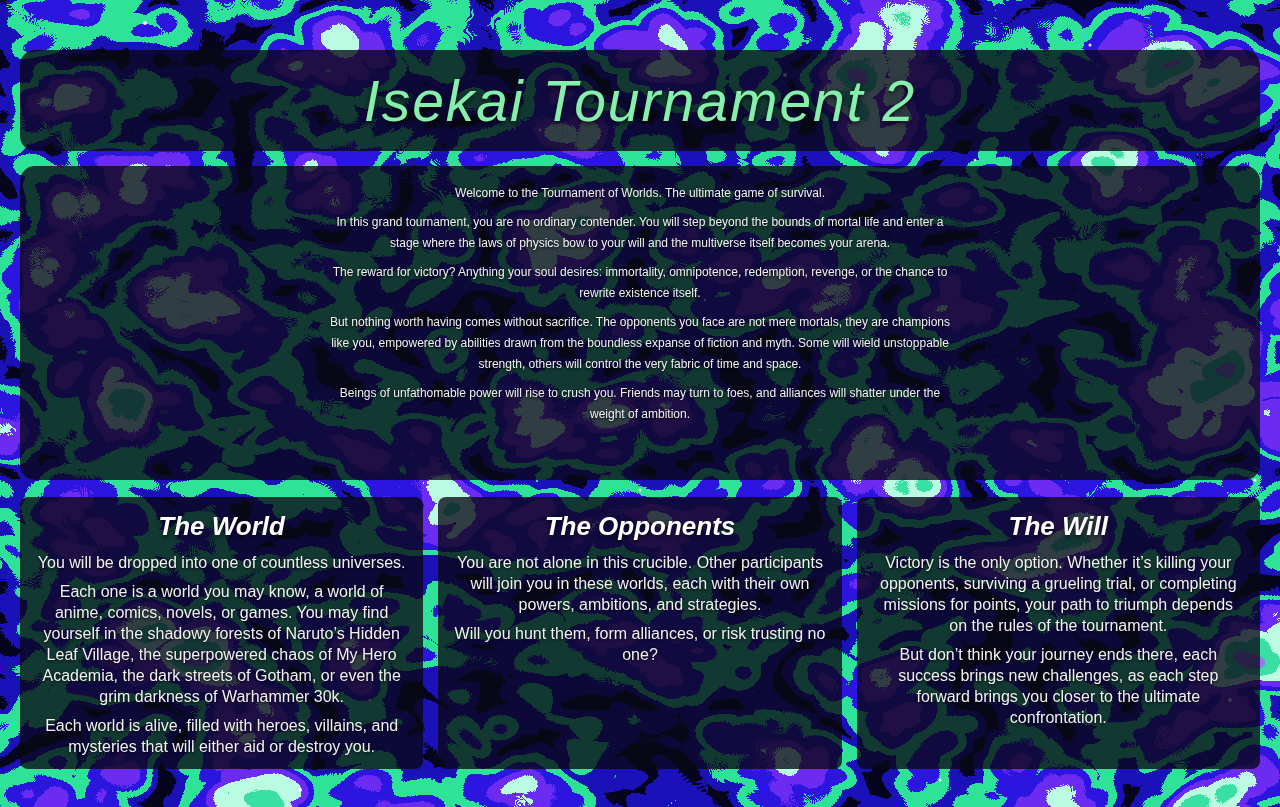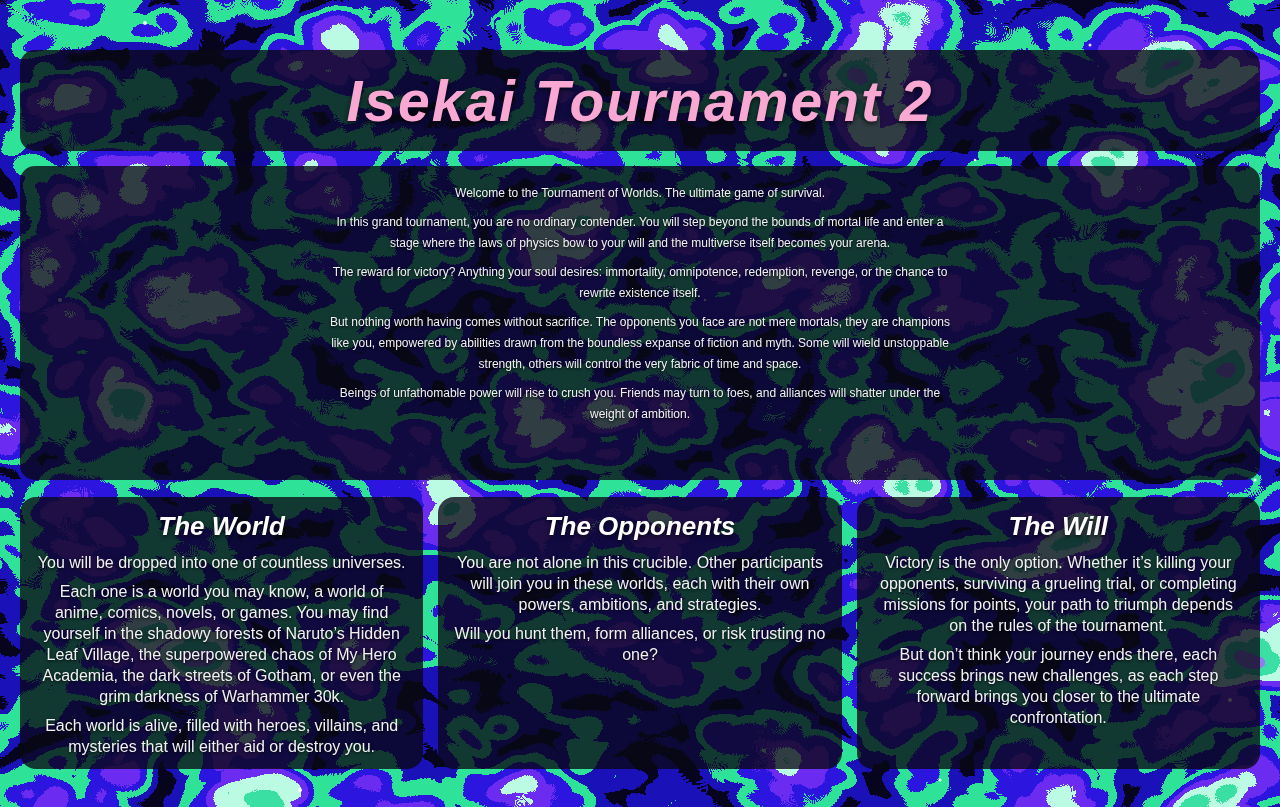--- a/index.html
+++ b/index.html
@@ -13,42 +13,42 @@
   .panel {
     position: absolute;
     background: rgba(9, 8, 20, 0.78);
     border-radius: 15px;
   }
   .title-panel {
     left: 20px; top: 50px; width: 1240px; height: 101px;
     display: flex; align-items: center; justify-content: center;
   }
   .title-panel h1 {
-    font-size: 57px; font-weight: bold; font-style: italic;
-    color: #f9a8d4; letter-spacing: 2px;
+    font-size: 57px; font-weight: normal; font-style: italic;
+    color: #86efac; letter-spacing: 2px;
     text-shadow: 0 2px 5px rgba(0,0,0,0.7);
     white-space: nowrap;
   }
   .intro-panel {
     left: 20px; top: 166px; width: 1240px; height: 314px;
     padding: 17px 40px; text-align: center;
   }
   .intro-panel p {
     max-width: 628px; margin: 0 auto 8px auto;
     color: #f1f1f4; font-size: 12px; line-height: 21px;
     text-shadow: 0 1px 3px rgba(0,0,0,0.85);
   }
   .cards {
     position: absolute; left: 20px; top: 497px; width: 1240px; height: 272px;
     display: flex; gap: 15px;
   }
   .card {
     flex: 1 1 0;
     background: rgba(9, 8, 20, 0.78);
-    border-radius: 16px;
+    border-radius: 8px;
     padding: 9px 16px;
     text-align: center;
   }
   .card h2 {
     font-size: 26px; font-weight: bold; font-style: italic;
     color: #ffffff; margin: 5px 0 10px 0;
     text-shadow: 0 2px 4px rgba(0,0,0,0.7);
   }
   .card p {
     color: #f1f1f4; font-size: 16px; line-height: 21px;

